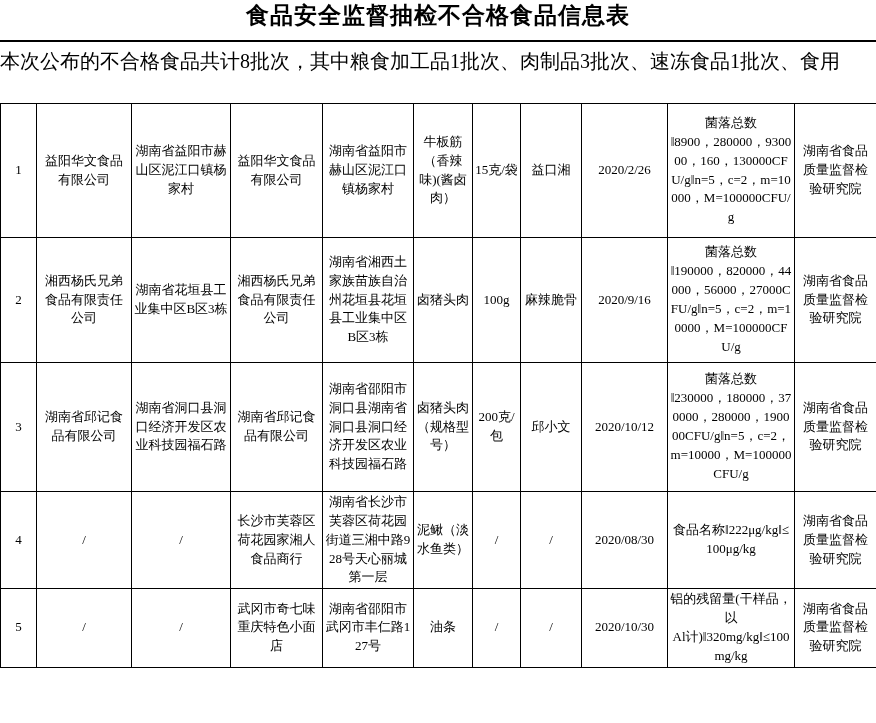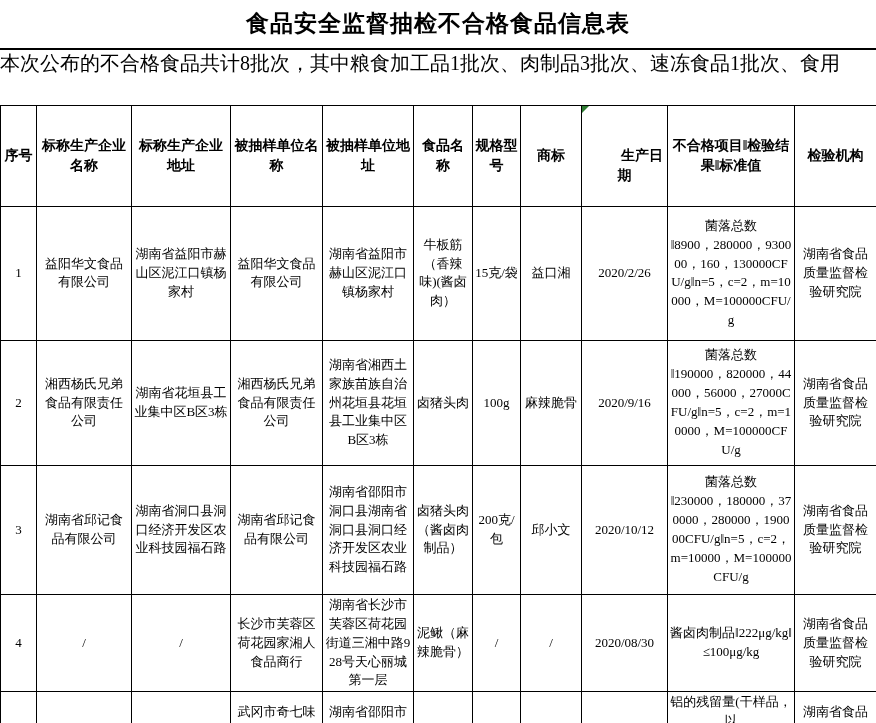--- a/index.html
+++ b/index.html
@@ -2,28 +2,28 @@
 <html><head>
 <meta charset="utf-8">
 <style>
   html,body{margin:0;padding:0;background:#fff;}
   .page{
     position:relative;width:876px;height:723px;overflow:hidden;
     background:#fff;color:#000;
     font-family:"Liberation Serif","DejaVu Serif",serif;
   }
   .title{
-    height:40px;padding-top:8px;box-sizing:content-box;
+    height:40px;box-sizing:content-box;
     text-align:center;font-weight:bold;font-size:23px;letter-spacing:1px;
     white-space:nowrap;overflow:hidden;
   }
   .intro{
     border-top:2px solid #000;
     height:55px;overflow:hidden;
-    font-size:20px;line-height:27px;padding-top:0;
+    font-size:20px;line-height:27px;padding-top:6px;
   }
   .intro-line{white-space:nowrap;overflow:hidden;}
   table.main{
     border-collapse:collapse;table-layout:fixed;width:876px;
   }
   .main th,.main td{
     border:1px solid #000;
     text-align:center;vertical-align:middle;
     padding:1px 2px;overflow:hidden;
     font-size:13px;line-height:1.45;
@@ -55,36 +55,20 @@
       <col style="width:92px">
         <col style="width:91px">
         <col style="width:59px">
       <col style="width:48px">
         <col style="width:61px">
         <col style="width:86px">
       <col style="width:127px">
         <col style="width:82px">
     </colgroup>
     <tbody>
-      <tr style="height:57px">
-        <th>序号</th>
-        <th>标称生产企业名称</th>
-        <th>标称生产企业地址</th>
-        <th>被抽样单位名称</th>
-        <th>被抽样单位地址</th>
-        <th>食品名称</th>
-        <th>规格型号</th>
-        <th>商标</th>
-        <th>
-          <i class="err-tri"></i>
-          <span>生产日期</span>
-        </th>
-        <th>不合格项目‖检验结果‖标准值</th>
-        <th>检验机构</th>
-      </tr>
 
       <tr style="height:134px">
         <td>1</td>
         <td>益阳华文食品有限公司</td>
         <td>湖南省益阳市赫山区泥江口镇杨家村</td>
         <td>益阳华文食品有限公司</td>
         <td>湖南省益阳市赫山区泥江口镇杨家村</td>
         <td>牛板筋（香辣味)(酱卤肉）</td>
         <td>15克/袋</td>
         <td>益口湘</td>
@@ -108,40 +92,40 @@
 ‖190000，820000，44000，56000，27000CFU/g‖n=5，c=2，m=10000，M=100000CFU/g</td>
         <td>湖南省食品质量监督检验研究院</td>
       </tr>
 
       <tr style="height:129px">
         <td>3</td>
         <td>湖南省邱记食品有限公司</td>
         <td>湖南省洞口县洞口经济开发区农业科技园福石路</td>
         <td>湖南省邱记食品有限公司</td>
         <td>湖南省邵阳市洞口县湖南省洞口县洞口经济开发区农业科技园福石路</td>
-        <td>卤猪头肉（酱卤肉制品）</td>
+        <td>卤猪头肉（规格型号）</td>
         <td>200克/包</td>
         <td>邱小文</td>
         <td>2020/10/12</td>
         <td class="col-result">菌落总数
 ‖230000，180000，370000，280000，190000CFU/g‖n=5，c=2，m=10000，M=100000CFU/g</td>
         <td>湖南省食品质量监督检验研究院</td>
       </tr>
 
       <tr style="height:94px">
         <td>4</td>
         <td>/</td>
         <td>/</td>
         <td>长沙市芙蓉区荷花园家湘人食品商行</td>
         <td>湖南省长沙市芙蓉区荷花园街道三湘中路928号天心丽城第一层</td>
-        <td>泥鳅（麻辣脆骨）</td>
+        <td>泥鳅（淡水鱼类）</td>
         <td>/</td>
         <td>/</td>
         <td>2020/08/30</td>
-        <td class="col-result">酱卤肉制品‖222μg/kg‖≤100μg/kg</td>
+        <td class="col-result">食品名称‖222μg/kg‖≤100μg/kg</td>
         <td>湖南省食品质量监督检验研究院</td>
       </tr>
 
       <tr style="height:76px">
         <td>5</td>
         <td>/</td>
         <td>/</td>
         <td>武冈市奇七味重庆特色小面店</td>
         <td>湖南省邵阳市武冈市丰仁路127号</td>
         <td>油条</td>

